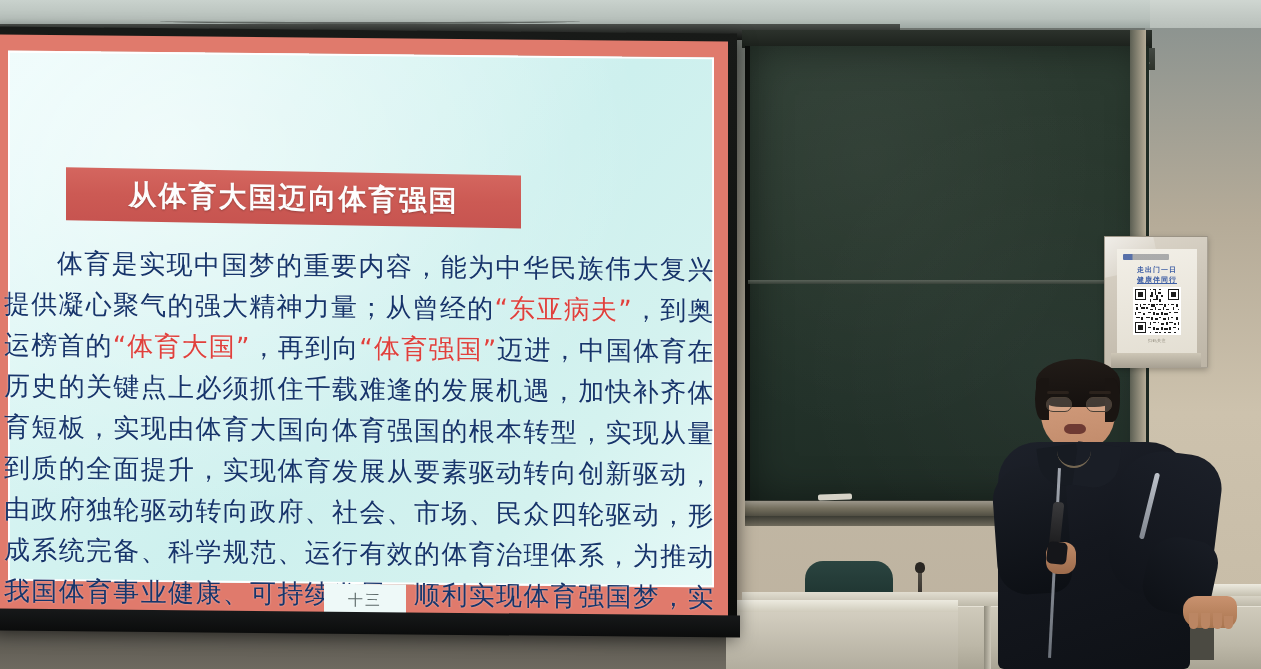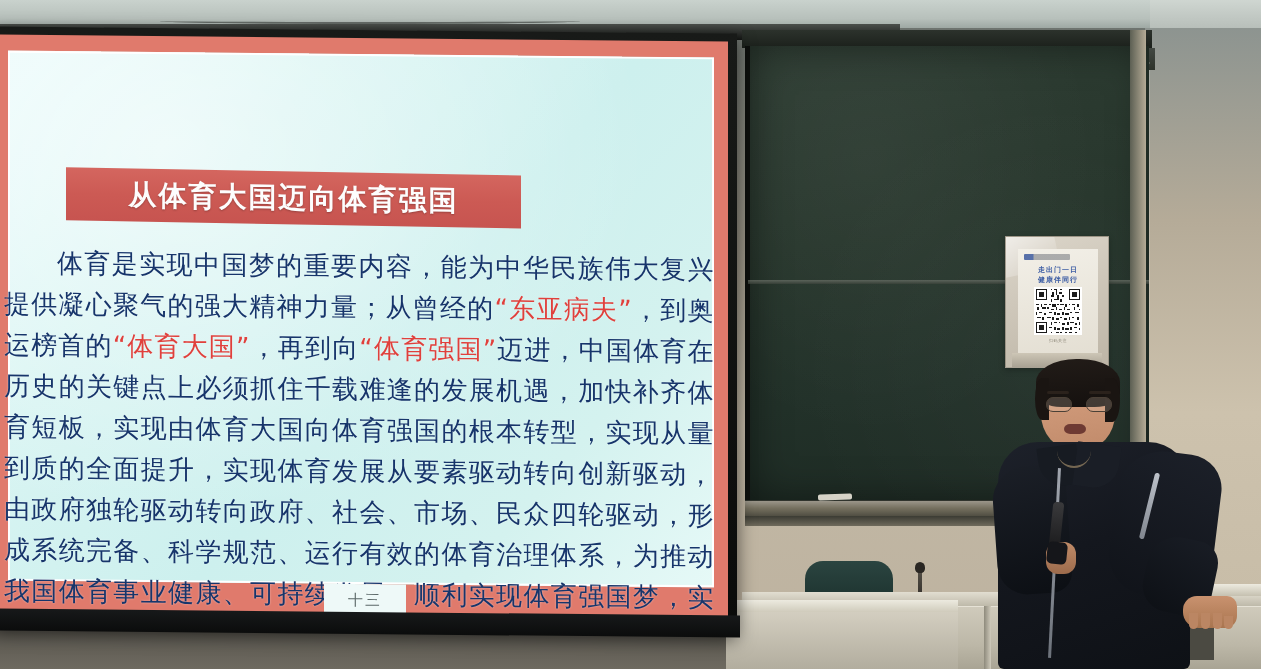--- a/index.html
+++ b/index.html
@@ -130,21 +130,21 @@
     background:#eef9f8;
     display:flex; align-items:center; justify-content:center;
   }
   .page-notch span {
     font-size:15px; color:#5d6a6a; letter-spacing:2px;
     font-family:"DejaVu Sans","Liberation Sans",sans-serif;
   }
 
   
   .poster-wrap {
-    position:absolute; left:1005px; top:236px; width:104px; height:132px;
+    position:absolute; left:1104px; top:236px; width:104px; height:132px;
     background:linear-gradient(160deg,#dcd6ca 0%,#cfc8bb 40%,#bdb5a6 100%);
     border:1px solid rgba(120,112,98,.5);
     box-shadow:0 2px 6px rgba(0,0,0,.25);
     overflow:hidden;
   }
   .poster-sheet {
     position:absolute; left:12px; top:12px; right:10px; bottom:8px;
     background:linear-gradient(170deg,#f2efe7,#e3ded2);
   }
   .poster-logo {
@@ -152,21 +152,21 @@
     background:linear-gradient(90deg,#3d5a9e 0 9px, rgba(90,95,105,.55) 10px 100%);
     border-radius:1px; opacity:.85;
   }
   .poster-h1, .poster-h2 {
     position:absolute; left:0; right:0; text-align:center;
     color:#2b4f9e; font-weight:bold; font-size:7px; letter-spacing:1px;
     font-family:"DejaVu Sans","Liberation Sans",sans-serif;
     filter:blur(.35px); opacity:.9;
   }
   .poster-h1 { top:16px; }
-  .poster-h2 { top:26px; }
+  .poster-h2 { top:26px;text-decoration:underline; }
   .poster-qr {
     position:absolute; left:50%; top:38px; transform:translateX(-50%);
     width:48px; height:48px; background:#fff;
   }
   .poster-foot {
     position:absolute; left:0; right:0; bottom:16px; text-align:center;
     font-size:4px; color:#8b8678; letter-spacing:.5px; filter:blur(.3px);
   }
   .poster-strip {
     position:absolute; left:6px; right:6px; bottom:0; height:14px;

